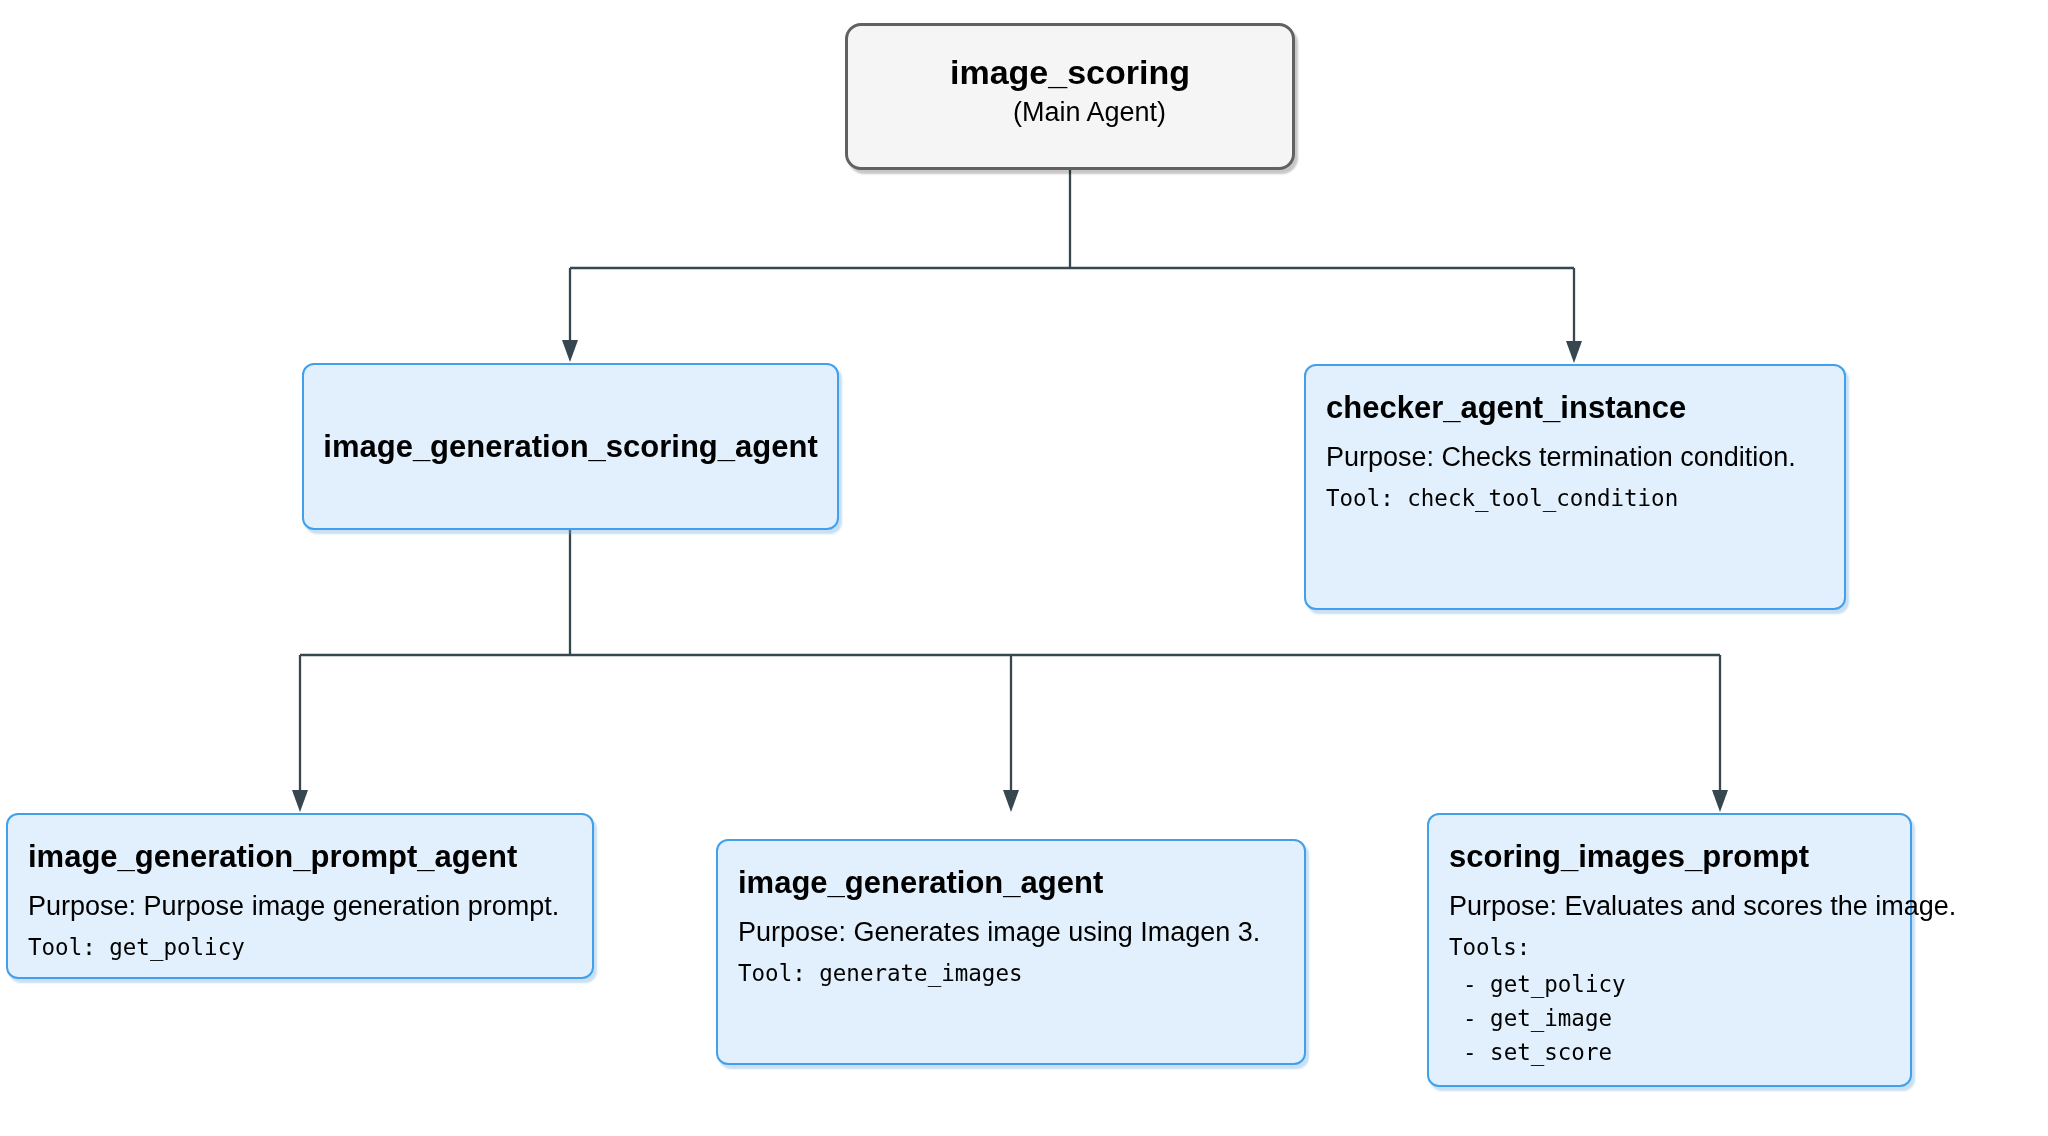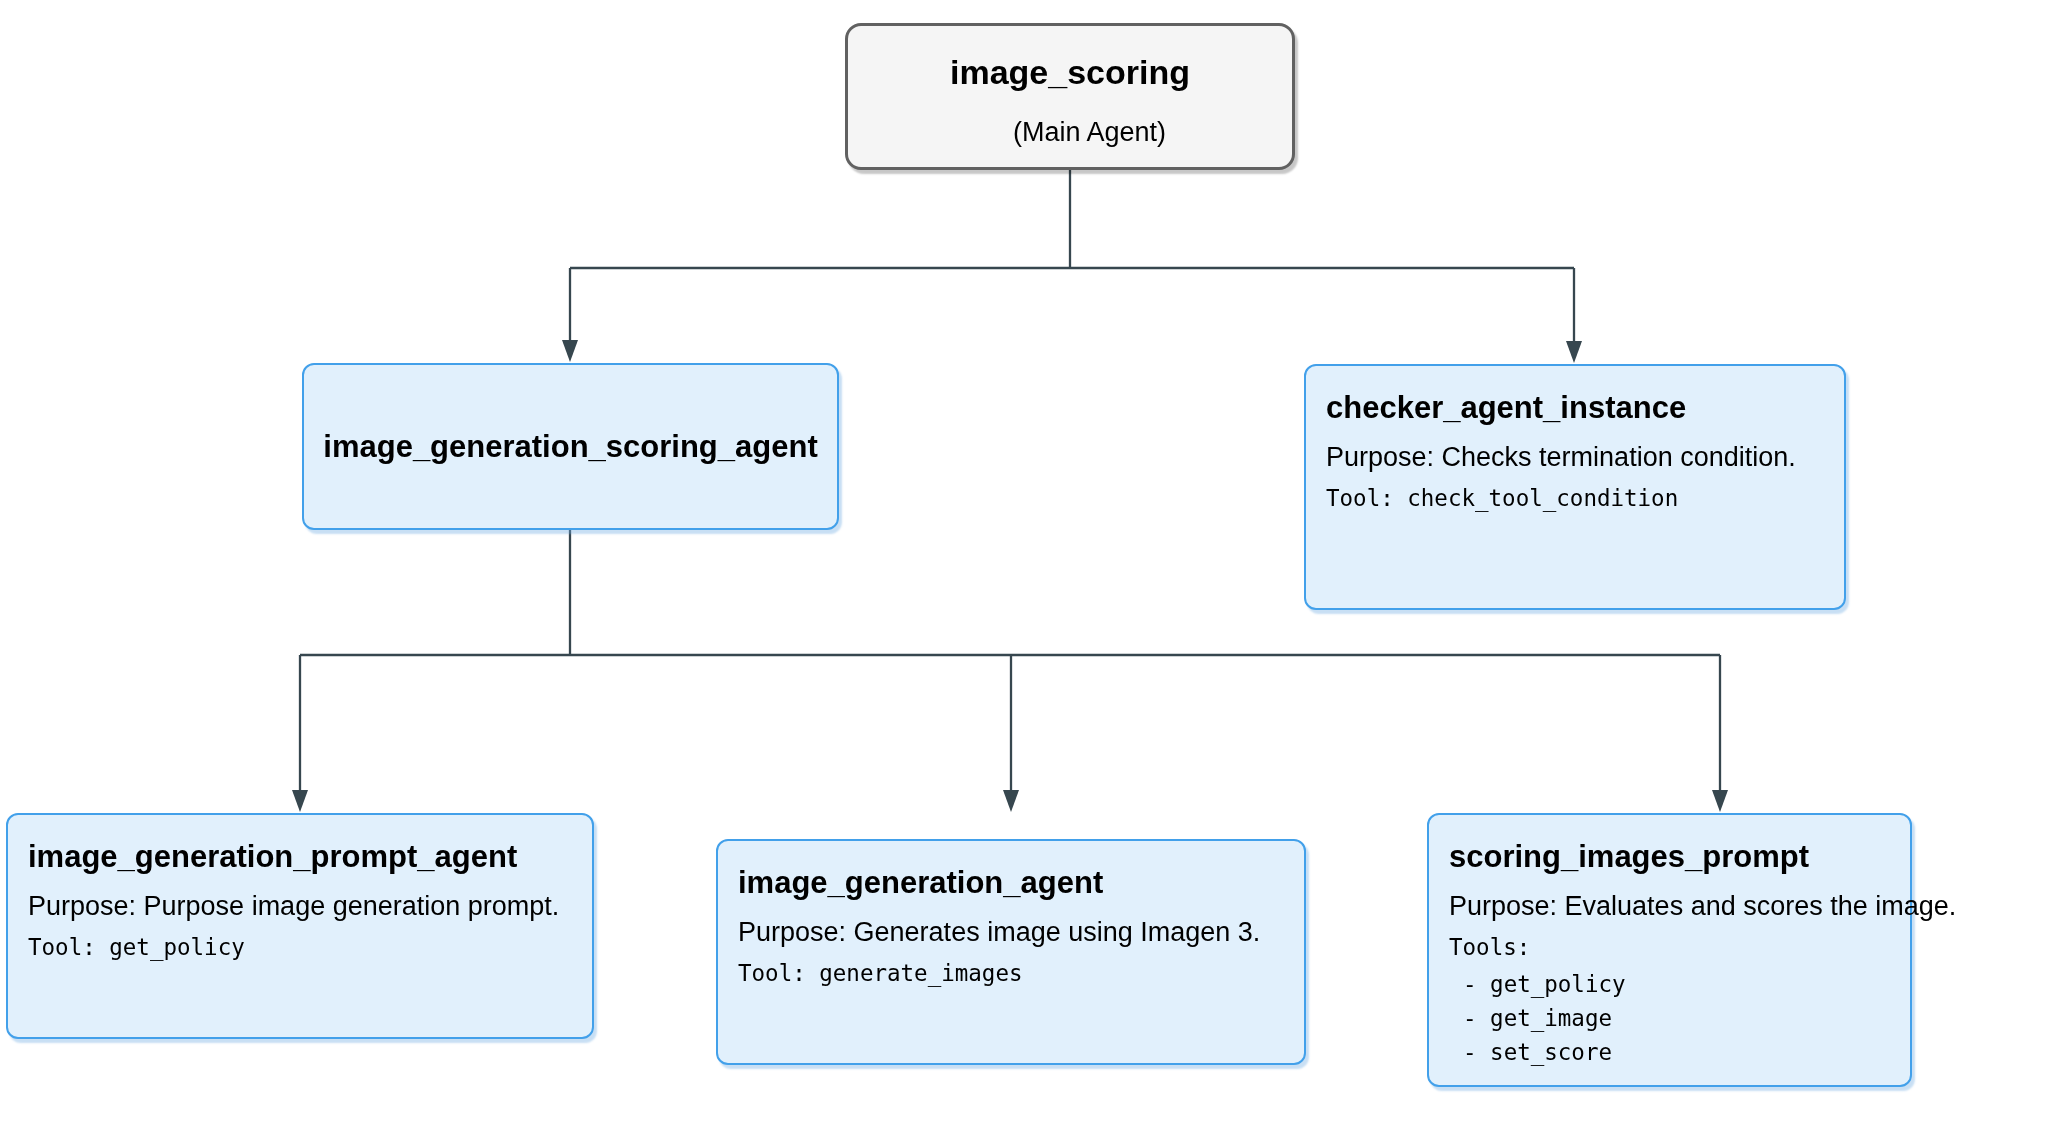--- a/index.html
+++ b/index.html
@@ -6,21 +6,20 @@
   body{
     width:2048px;height:1136px;position:relative;overflow:hidden;
     background:#ffffff;color:#000;
     font-family:"Liberation Sans", sans-serif;
   }
   #connector-layer{position:absolute;left:0;top:0;width:2048px;height:1136px;}
 
   .node{
     position:absolute;box-sizing:border-box;
     border-radius:12px;
-    gap:20px;
   }
   .node-blue{
     background:#e1f0fc;
     border:2.5px solid #42a0ea;
     box-shadow:3px 4px 2px rgba(110,170,225,0.38);
   }
   .node-main{
     background:#f5f5f5;
     border:3px solid #616161;
     border-radius:16px;
@@ -38,21 +37,21 @@
   .node-detail{padding:22px 20px 0 20px;}
   .node-detail .node-title{margin-bottom:8px;}
   .purpose{font-size:27px;line-height:42px;white-space:nowrap;}
   .mono{font-family:"DejaVu Sans Mono", monospace;font-size:22.5px;line-height:40px;white-space:nowrap;}
   .tool-item{font-family:"DejaVu Sans Mono", monospace;font-size:22.5px;line-height:34px;margin-left:14px;white-space:nowrap;}
 
   
   #node-image-scoring{left:845px;top:23px;width:450px;height:147px;}
   #node-image-generation-scoring-agent{left:302px;top:363px;width:537px;height:167px;}
   #node-checker-agent-instance{left:1304px;top:364px;width:542px;height:246px;}
-  #node-image-generation-prompt-agent{left:6px;top:813px;width:588px;height:226px;}
+  #node-image-generation-prompt-agent{left:6px;top:813px;width:588px;height:166px;}
   #node-image-generation-agent{left:716px;top:813px;width:590px;height:226px;margin-top:26px;}
   #node-scoring-images-prompt{left:1427px;top:813px;width:485px;height:274px;}
 </style>
 </head>
 <body>
 
 <svg id="connector-layer" viewBox="0 0 2048 1136" xmlns="http://www.w3.org/2000/svg">
   <g stroke="#37474f" stroke-width="2.3" fill="none">
     <path d="M1070,170 V268"></path>
     <path d="M570,268 H1574"></path>

